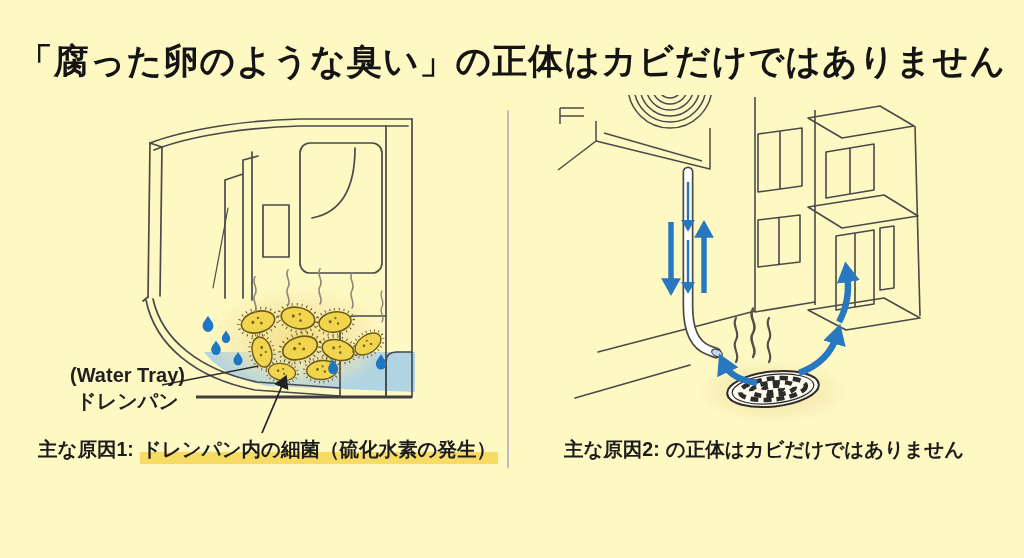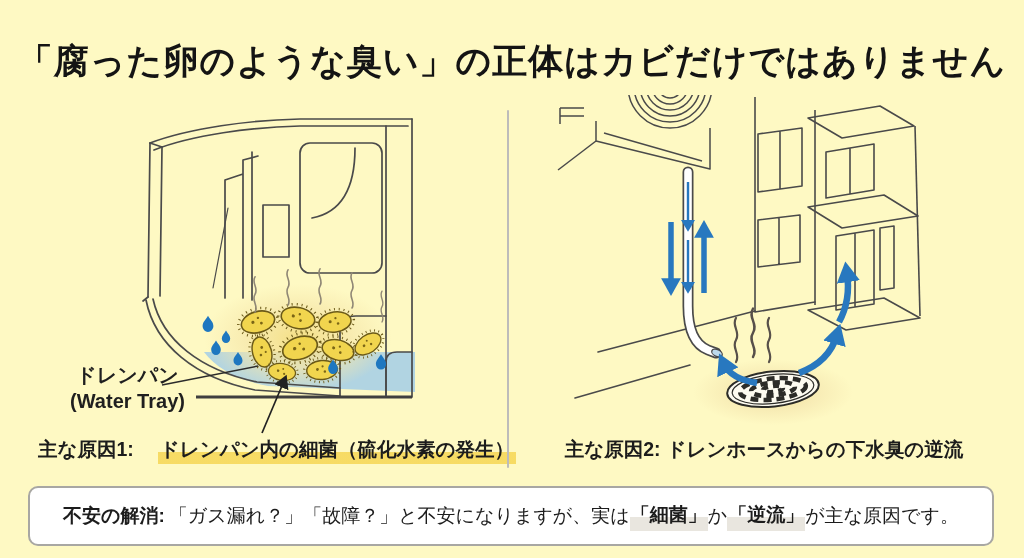--- a/index.html
+++ b/index.html
@@ -34,21 +34,20 @@
   .caption{
     position:absolute;top:436px;font-size:19.5px;font-weight:700;color:#1c1c1c;
     text-align:center;white-space:nowrap;
   }
   .caption.left{left:38px;width:458px;}
   .caption.right{left:538px;width:452px;}
   .caption .prefix{margin-right:6px;}
   .cap-hl{
     background:linear-gradient(transparent 55%, rgba(246,216,90,.9) 55%);
     padding:0 2px 4px 2px;
-    margin-left:18px;
   }
 
   .footer-box{
     position:absolute;left:28px;top:486px;width:966px;height:60px;
     background:#ffffff;border:2px solid #a8a7a3;border-radius:10px;
     box-sizing:border-box;
     display:flex;align-items:center;justify-content:center;
     font-size:19px;color:#1c1c1c;white-space:nowrap;
   }
   .footer-box b{font-weight:800;margin-right:4px;}
@@ -144,22 +143,22 @@
       <use href="#stink" transform="translate(320,304) scale(0.8)"></use>
       <use href="#stink" transform="translate(352,308) scale(0.8)"></use>
       <use href="#stink" transform="translate(382,322) scale(0.7)"></use>
     </g>
 
     <path d="M162,385 L258,366" stroke="#2b2b2b" stroke-width="1.5"></path>
     <path d="M262,433 L284,381" stroke="#222" stroke-width="1.7" marker-end="url(#ad)"></path>
   </svg>
 
   <div class="pan-label">
+    <div>(Water Tray)</div>
     <div>ドレンパン</div>
-    <div>(Water Tray)</div>
   </div>
 
   <div class="caption left">
     <span class="prefix">主な原因1:</span><span class="cap-hl">ドレンパン内の細菌（硫化水素の発生）</span>
   </div>
 
   <div class="divider"></div>
 
   <svg id="svg-right" class="panel" viewBox="552 95 436 340">
     <defs>
@@ -242,25 +241,17 @@
     </g>
 
     <g stroke="#2878bf" fill="none">
       <path d="M757,383 Q731,379 724,364" stroke-width="6.5" marker-end="url(#ab)"></path>
       <path d="M799,373 Q829,362 837,335" stroke-width="6.5" marker-end="url(#ab)"></path>
       <path d="M839,322 Q851,300 847,273" stroke-width="6.5" marker-end="url(#ab)"></path>
     </g>
   </svg>
 
   <div class="caption right">
-    <span class="prefix">主な原因2:</span><span>ドレンホースからの下水臭の逆流</span>
+    <span class="prefix">主な原因2:</span><span>の正体はカビだけではありません</span>
   </div>
 
-  <div class="footer-box">
-    <b>不安の解消:</b>
-      <span>「ガス漏れ？」「故障？」と不安になりますが、実は</span>
-      <span class="em-hl">「細菌」</span>
-      <span>か</span>
-      <span class="em-hl">「逆流」</span>
-      <span>が主な原因です。</span>
-  </div>
 
 </div>
 
 </body></html>

